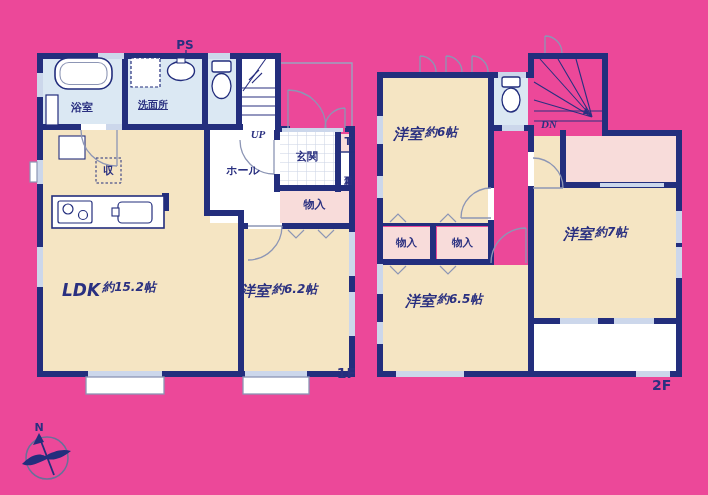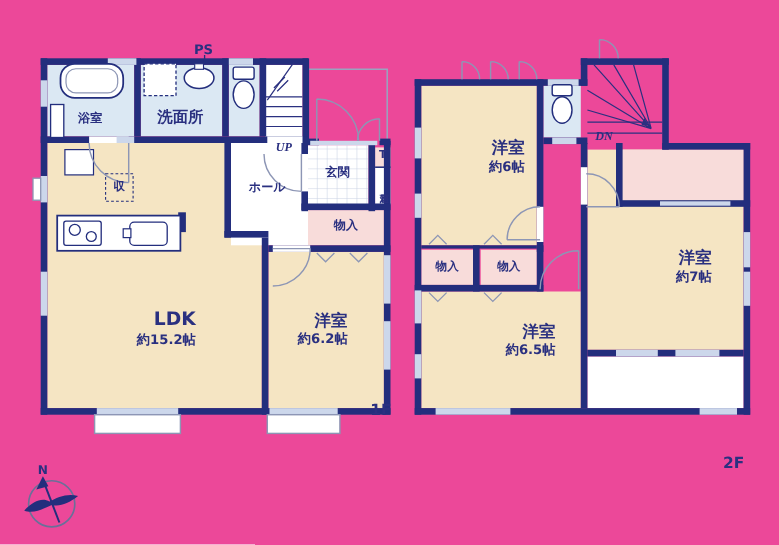--- a/index.html
+++ b/index.html
@@ -4,21 +4,21 @@
 <style>
   html,body{margin:0;padding:0;background:#ffffff;}
   #canvas{position:relative;width:708px;height:495px;background:#ec4899;overflow:hidden;
           font-family:"DejaVu Sans","Liberation Sans",sans-serif;}
   #plan-svg{position:absolute;left:0;top:0;}
   .lbl{position:absolute;color:#2a3080;font-weight:600;text-align:center;line-height:1.15;
        white-space:nowrap;pointer-events:none;}
   .lbl .sub{font-weight:600;}
   .italic{font-family:"Liberation Serif","DejaVu Serif",serif;font-style:italic;font-weight:700;}
   .vtext{writing-mode:vertical-rl;text-orientation:upright;white-space:normal;line-height:1;}
-  .block{display:flex;flex-direction:column;align-items:flex-end;gap:2px;}
+  .block{display:flex;align-items:flex-start;gap:2px;font-style:italic;}
 </style>
 </head>
 <body>
 
 <div id="canvas">
 
 <svg id="plan-svg" width="708" height="495" viewBox="0 0 708 495">
   <defs>
     <pattern id="tile" width="9" height="9" patternUnits="userSpaceOnUse">
       <path d="M9 0H0V9" fill="none" stroke="#c9d2e4" stroke-width="1"></path>
@@ -203,21 +203,21 @@
   <g>
     <circle cx="47" cy="458" r="21" fill="none" stroke="#6a7099" stroke-width="1.5"></circle>
     <line x1="54" y1="475" x2="39" y2="436" stroke="#232e7d" stroke-width="1.8"></line>
     <polygon points="39,433 33,445 44,442" fill="#232e7d"></polygon>
     <path d="M22 464 C30 456 38 452 45 456 C52 452 62 448 71 451 C62 458 54 461 47 459 C40 462 30 468 22 464 Z" fill="#232e7d"></path>
   </g>
 </svg>
 
 <div class="lbl" style="left:170px;top:39px;width:30px;font-size:12px;">PS</div>
 <div class="lbl" style="left:60px;top:102px;width:44px;font-size:11px;">浴室</div>
-<div class="lbl" style="left:136px;top:99px;width:56px;font-size:14px;">洗面所</div>
+<div class="lbl" style="left:125px;top:99px;width:56px;font-size:10px;text-decoration:underline;">洗面所</div>
 <div class="lbl italic" style="left:242px;top:128px;width:32px;font-size:11px;">UP</div>
 <div class="lbl" style="left:285px;top:151px;width:44px;font-size:11px;">玄関</div>
 <div class="lbl" style="left:341px;top:136px;width:14px;font-size:10px;">T</div>
 <div class="lbl vtext" style="left:344px;top:155px;width:9px;height:30px;font-size:8.5px;">下足箱</div>
 <div class="lbl" style="left:218px;top:165px;width:50px;font-size:11px;">ホール</div>
 <div class="lbl" style="left:98px;top:164px;width:21px;font-size:10.5px;">収</div>
 <div class="lbl" style="left:292px;top:199px;width:45px;font-size:11px;">物入</div>
 <div class="lbl block" style="left:62px;top:281px;width:116px;">
   <span style="font-size:17px;">LDK</span>
   <span class="sub" style="font-size:12px;">約15.2帖</span>
@@ -236,17 +236,17 @@
 <div class="lbl" style="left:384px;top:236px;width:45px;font-size:10.5px;">物入</div>
 <div class="lbl" style="left:440px;top:236px;width:45px;font-size:10.5px;">物入</div>
 <div class="lbl block" style="left:405px;top:293px;width:100px;">
   <span style="font-size:15px;">洋室</span>
   <span class="sub" style="font-size:12px;">約6.5帖</span>
 </div>
 <div class="lbl block" style="left:563px;top:226px;width:84px;">
   <span style="font-size:15px;">洋室</span>
   <span class="sub" style="font-size:12px;">約7帖</span>
 </div>
-<div class="lbl" style="left:652px;top:377px;width:30px;font-size:14px;text-align:center;margin-top:36px;">2F</div>
+<div class="lbl" style="left:652px;top:377px;width:30px;font-size:14px;text-align:left;">2F</div>
 
 <div class="lbl" style="left:30px;top:422px;width:18px;font-size:11px;">N</div>
 
 </div>
 
 </body></html>

